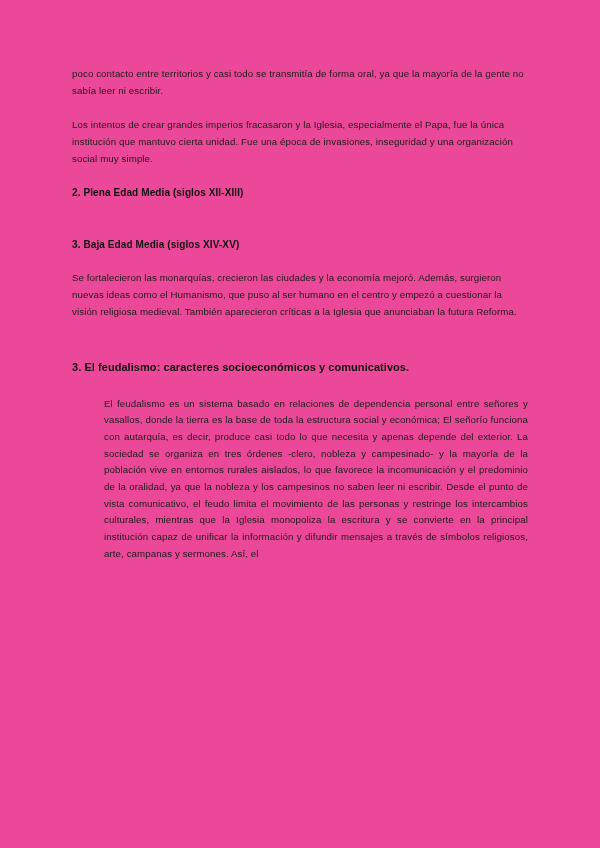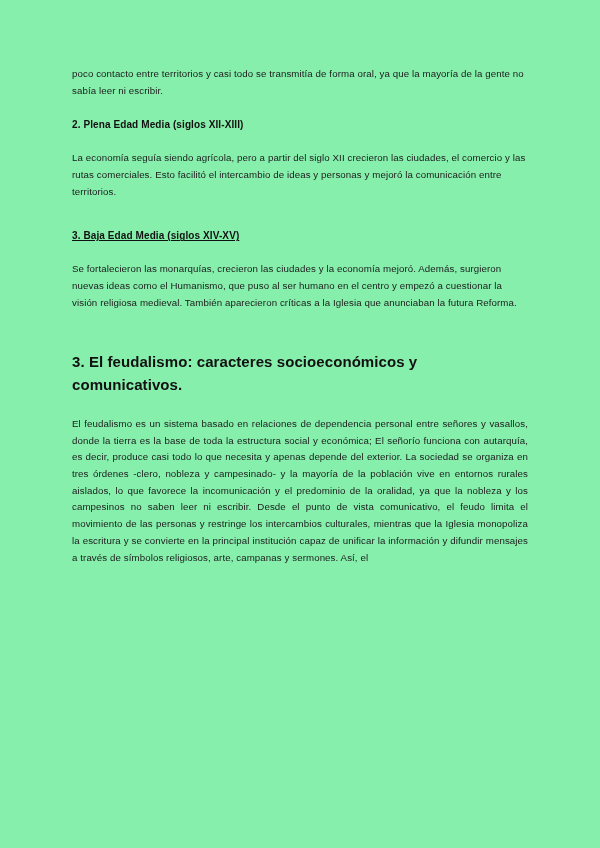--- a/index.html
+++ b/index.html
@@ -12,21 +12,21 @@
     background: #ffffff;
     font-family: "Liberation Sans", sans-serif;
     color: #1a1a1a;
     overflow: hidden;
   }
   .page {
     box-sizing: border-box;
     width: 600px;
     height: 848px;
     padding: 66px 72px 40px 72px;
-    background: #86efac;
+    background: #ec4899;
   }
   .doc-body {
     width: 456px;
   }
   p.para {
     margin: 0 0 18px 0;
     font-size: 9.7px;
     line-height: 1.72;
     text-align: left;
     color: #1b1b1b;
@@ -34,48 +34,48 @@
   }
   h3.heading {
     margin: 0 0 17px 0;
     font-size: 10px;
     line-height: 1.6;
     font-weight: bold;
     color: #111111;
     letter-spacing: 0.01em;
   }
   h3.heading.spaced-top {
-    margin-top: 28px;
-    text-decoration: underline;
+    margin-top: 36px;
   }
   h2.section-heading {
     margin: 38px 0 20px 0;
-    font-size: 15px;
+    font-size: 11px;
     line-height: 1.55;
     font-weight: bold;
     color: #111111;
     letter-spacing: 0.005em;
   }
   p.para.justified {
     text-align: justify;
+    margin-left: 32px;
   }
 </style>
 </head>
 <body>
 
 <div class="page">
   <div class="doc-body">
 
     <p class="para">poco contacto entre territorios y casi todo se transmitía de forma oral, ya que la mayoría de la gente no sabía leer ni escribir.</p>
 
+    <p class="para">Los intentos de crear grandes imperios fracasaron y la Iglesia, especialmente el Papa, fue la única institución que mantuvo cierta unidad. Fue una época de invasiones, inseguridad y una organización social muy simple.</p>
 
     <h3 class="heading">2. Plena Edad Media (siglos XII-XIII)</h3>
 
 
-    <p class="para">La economía seguía siendo agrícola, pero a partir del siglo XII crecieron las ciudades, el comercio y las rutas comerciales. Esto facilitó el intercambio de ideas y personas y mejoró la comunicación entre territorios.</p>
 
     <h3 class="heading spaced-top">3. Baja Edad Media (siglos XIV-XV)</h3>
 
 
     <p class="para">Se fortalecieron las monarquías, crecieron las ciudades y la economía mejoró. Además, surgieron nuevas ideas como el Humanismo, que puso al ser humano en el centro y empezó a cuestionar la visión religiosa medieval. También aparecieron críticas a la Iglesia que anunciaban la futura Reforma.</p>
 
     <h2 class="section-heading">3. El feudalismo: caracteres socioeconómicos y comunicativos.</h2>
 
     <p class="para justified">El feudalismo es un sistema basado en relaciones de dependencia personal entre señores y vasallos, donde la tierra es la base de toda la estructura social y económica; El señorío funciona con autarquía, es decir, produce casi todo lo que necesita y apenas depende del exterior. La sociedad se organiza en tres órdenes -clero, nobleza y campesinado- y la mayoría de la población vive en entornos rurales aislados, lo que favorece la incomunicación y el predominio de la oralidad, ya que la nobleza y los campesinos no saben leer ni escribir. Desde el punto de vista comunicativo, el feudo limita el movimiento de las personas y restringe los intercambios culturales, mientras que la Iglesia monopoliza la escritura y se convierte en la principal institución capaz de unificar la información y difundir mensajes a través de símbolos religiosos, arte, campanas y sermones. Así, el</p>
 

